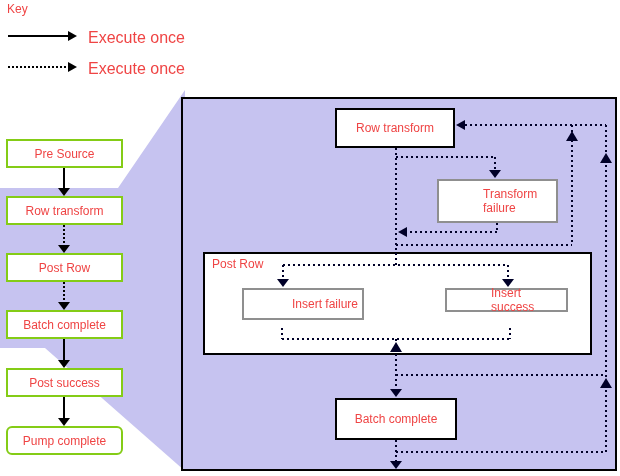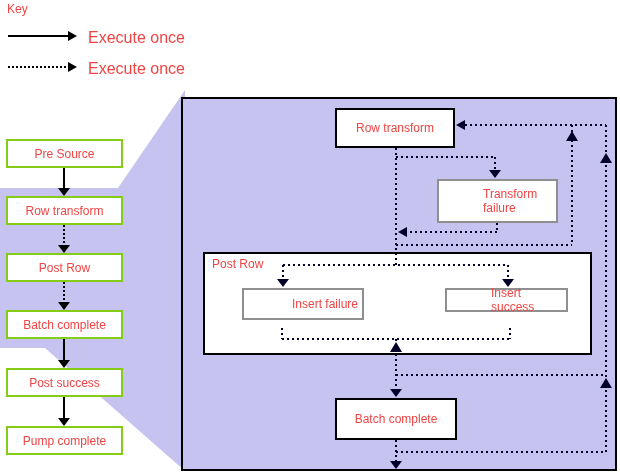--- a/index.html
+++ b/index.html
@@ -35,21 +35,21 @@
 
   <div class="keytitle">Key</div>
   <div class="keylabel" style="top:29px;">Execute once</div>
   <div class="keylabel" style="top:60px;">Execute once</div>
 
   <div class="fbox" style="top:139px;">Pre Source</div>
   <div class="fbox" style="top:196px;">Row transform</div>
   <div class="fbox" style="top:253px;">Post Row</div>
   <div class="fbox" style="top:310px;">Batch complete</div>
   <div class="fbox" style="top:368px;">Post success</div>
-  <div class="fbox" style="top:426px;">Pump complete</div>
+  <div class="fbox" style="top:426px;border-radius:6px;">Pump complete</div>
 
   <div class="postrow">
     <div class="postrow-label">Post Row</div>
   </div>
 
   <div class="pbox" style="left:335px;top:108px;width:120px;height:40px;">Row transform</div>
   <div class="pbox sub" style="left:437px;top:179px;width:121px;height:44px;">Transform failure</div>
   <div class="pbox sub" style="left:230px;top:288px;width:122px;height:32px;margin-left:12px;">Insert failure</div>
   <div class="pbox sub" style="left:445px;top:288px;width:123px;height:24px;">Insert success</div>
   <div class="pbox" style="left:335px;top:398px;width:122px;height:42px;">Batch complete</div>

